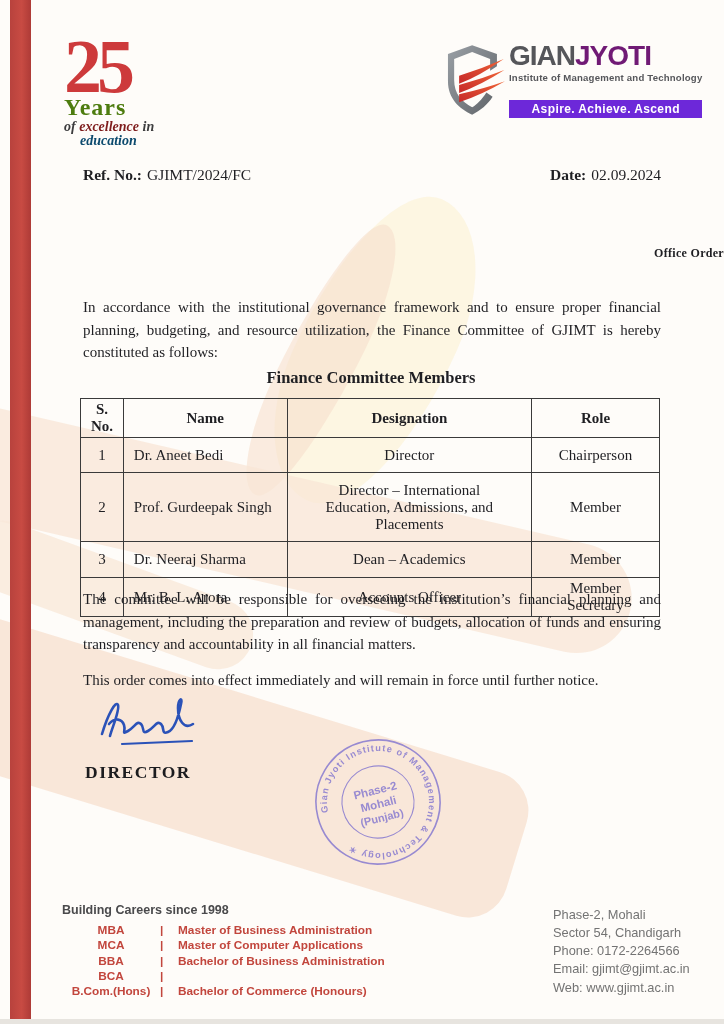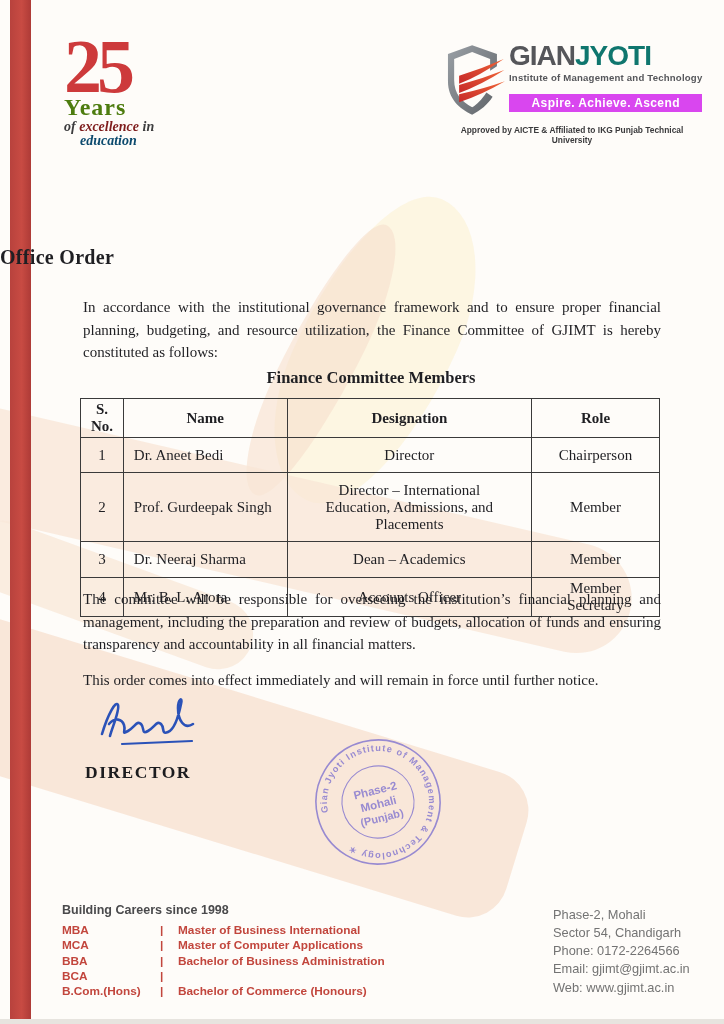--- a/index.html
+++ b/index.html
@@ -30,31 +30,31 @@
   .logo25 .years{font-size:24px;font-weight:bold;color:#4d7c0f;margin-top:-4px;letter-spacing:1px;}
   .logo25 .tag{font-size:14px;font-weight:bold;font-style:italic;color:#3c3c3e;margin-top:1px;}
   .logo25 .tag .red{color:#7f1d1d;}
   .logo25 .tag2{font-size:14px;font-weight:bold;font-style:italic;color:#0c4a6e;margin-left:16px;}
   
   .logo-inst{left:443px;top:42px;width:260px;font-family:"Liberation Sans",sans-serif;}
   .logo-row{display:flex;align-items:flex-start;}
   .shield{width:62px;height:76px;margin-right:4px;flex:none;}
   .wordmark{font-size:28px;font-weight:bold;letter-spacing:-1px;line-height:1;}
   .wordmark .gray{color:#55565a;}
-  .wordmark .red{color:#0f766e;}
+  .wordmark .red{color:#701a75;}
   .inst-sub{font-size:9.6px;font-weight:bold;color:#55565a;margin-top:2px;letter-spacing:.2px;}
-  .inst-band{margin-top:11px;background:#d946ef;color:#fff;font-size:12px;font-weight:bold;
+  .inst-band{margin-top:17px;background:#6d28d9;color:#fff;font-size:12px;font-weight:bold;
     text-align:center;padding:2px 4px;letter-spacing:.4px;}
   .approval{margin-top:7px;font-size:8.4px;font-weight:bold;color:#3a3a3c;text-align:center;width:258px;}
   
   .refline{left:83px;top:166px;width:578px;display:flex;justify-content:space-between;font-size:15.5px;}
   .refline .lbl{font-weight:bold;}
   .refline .val{margin-left:5px;}
   
-  .doc-title{left:0;top:246px;width:724px;text-align:left;font-size:20px;font-weight:bold;letter-spacing:.3px;}
+  .doc-title{left:0;top:246px;width:724px;text-align:right;font-size:12px;font-weight:bold;letter-spacing:.3px;}
   .para{left:83px;width:578px;font-size:15px;line-height:1.5;text-align:justify;}
   .para1{top:296px;font-family:Liberation Serif, serif;}
   .para2{top:588px;}
   .para3{top:652px;margin-top:17px;}
   .table-title{left:0;top:368px;width:742px;text-align:center;font-size:16.5px;font-weight:bold;}
   
   .ftable{left:80px;top:398px;width:580px;}
   table{border-collapse:collapse;width:100%;font-size:15px;}
   th,td{border:1.2px solid #3a3a3a;text-align:center;vertical-align:middle;padding:2px 8px;}
   th{font-weight:bold;height:24px;}
@@ -63,21 +63,21 @@
   col.c-sno{width:7.4%;} col.c-name{width:28.3%;} col.c-desig{width:42.2%;} col.c-role{width:22.1%;}
   td.desig{padding:4px 18px;}
   
   .sig{left:92px;top:694px;width:120px;height:62px;}
   .director{left:85px;top:762px;font-size:17.5px;font-weight:bold;letter-spacing:1.5px;color:#1c1c1f;}
   .stamp{left:308px;top:732px;width:140px;height:140px;transform:rotate(-14deg);opacity:.88;}
   
   .foot-left{left:62px;top:903px;font-family:"Liberation Sans",sans-serif;}
   .foot-head{font-size:12.5px;font-weight:bold;color:#4a4a4c;margin-bottom:6px;}
   .prog-row{display:flex;font-size:11.8px;font-weight:bold;color:#c2463d;line-height:1.3;}
-  .prog-row .abbr{width:98px;flex:none;}
+  .prog-row .abbr{width:98px;flex:none;text-align:center;}
   .prog-row .sep{width:18px;flex:none;color:#c2463d;}
   .foot-right{left:553px;top:906px;font-family:Liberation Sans, sans-serif;
     font-size:12.8px;color:#737373;line-height:1.42;}
 </style>
 </head>
 <body>
 
 <div class="page">
 
   <div class="wm wm-leaf"></div>
@@ -112,23 +112,26 @@
         <path d="M26 66 Q 58 54 98 26 Q 62 42 26 53 Z" fill="url(#gRed)"></path>
         <path d="M26 81 Q 60 69 99 44 Q 64 58 26 68 Z" fill="url(#gRed)"></path>
         <path d="M26 96 Q 62 84 100 62 Q 66 74 26 83 Z" fill="url(#gRed)"></path>
       </svg>
       <div>
         <div class="wordmark"><span class="gray">GIAN</span><span class="red">JYOTI</span></div>
         <div class="inst-sub">Institute of Management and Technology</div>
         <div class="inst-band">Aspire. Achieve. Ascend</div>
       </div>
     </div>
-    <div class="approval">Approved by AICTE &amp; Affiliated to IKG Punjab Technical University</div>
-  </div>
-
+  </div>
+
+  <div class="layer refline">
+    <div><span class="lbl">Ref. No.:</span><span class="val">GJIMT/2024/FC</span></div>
+    <div><span class="lbl">Date:</span><span class="val">02.09.2024</span></div>
+  </div>
 
   <div class="layer doc-title">Office Order</div>
   <div class="layer para para1">In accordance with the institutional governance framework and to ensure proper financial planning, budgeting, and resource utilization, the Finance Committee of GJIMT is hereby constituted as follows:</div>
   <div class="layer table-title">Finance Committee Members</div>
 
   <div class="layer ftable">
     <table>
       <colgroup>
           <col class="c-sno">
           <col class="c-name">
@@ -193,21 +196,21 @@
     <text x="70" y="62" text-anchor="middle" font-family="Liberation Sans, sans-serif" font-size="11.5" font-weight="bold" fill="#8b7ed0">Phase-2</text>
     <text x="70" y="76" text-anchor="middle" font-family="Liberation Sans, sans-serif" font-size="11.5" font-weight="bold" fill="#8b7ed0">Mohali</text>
     <text x="70" y="90" text-anchor="middle" font-family="Liberation Sans, sans-serif" font-size="11" font-weight="bold" fill="#8b7ed0">(Punjab)</text>
   </svg>
 
   <div class="layer foot-left">
     <div class="foot-head">Building Careers since 1998</div>
     <div class="prog-row">
       <span class="abbr">MBA</span>
       <span class="sep">|</span>
-      <span>Master of Business International</span>
+      <span>Master of Business Administration</span>
     </div>
     <div class="prog-row">
       <span class="abbr">MCA</span>
       <span class="sep">|</span>
       <span>Master of Computer Applications</span>
     </div>
     <div class="prog-row">
       <span class="abbr">BBA</span>
       <span class="sep">|</span>
       <span>Bachelor of Business Administration</span>

